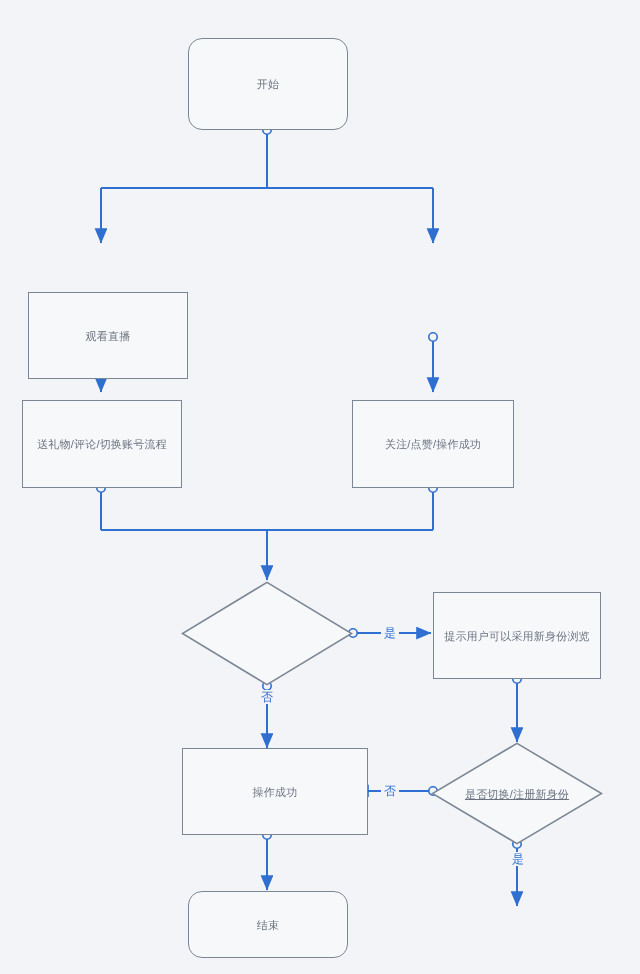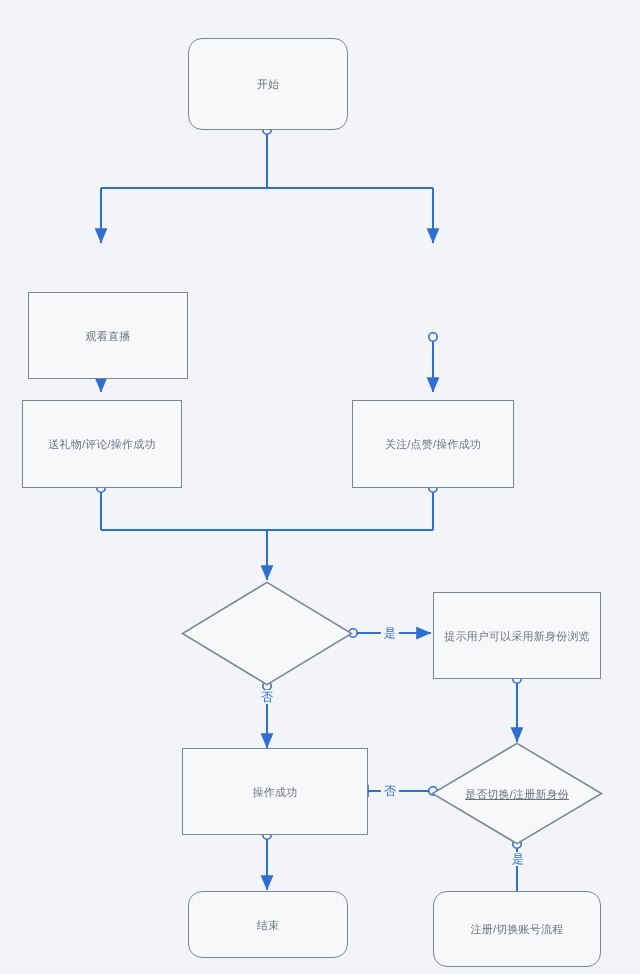--- a/index.html
+++ b/index.html
@@ -152,21 +152,21 @@
   <div class="node round" style="left:188px; top:38px; width:160px; height:92px;">
     <span class="label">开始</span>
   </div>
 
   <div class="node rect" style="left:28px; top:250px; width:160px; height:87px;margin-top:42px;">
     <span class="label">观看直播</span>
   </div>
 
 
   <div class="node rect" style="left:22px; top:400px; width:160px; height:88px;">
-    <span class="label">送礼物/评论/操作成功</span>
+    <span class="label">送礼物/评论/切换账号流程</span>
   </div>
 
   <div class="node rect" style="left:352px; top:400px; width:162px; height:88px;">
     <span class="label">关注/点赞/操作成功</span>
   </div>
 
   <div class="node diamond" style="left:181px; top:581px; width:172px; height:105px;">
     <svg class="diamond-shape" viewBox="0 0 172 105" preserveAspectRatio="none">
       <polygon points="86,1.4 170.6,52.5 86,103.6 1.4,52.5" fill="#f7f8fa" stroke="#7b8694" stroke-width="1.6"></polygon>
     </svg>
@@ -184,23 +184,20 @@
   </div>
 
   <div class="node rect" style="left:182px; top:748px; width:186px; height:87px;">
     <span class="label">操作成功</span>
   </div>
 
   <div class="node round" style="left:188px; top:891px; width:160px; height:67px;">
     <span class="label">结束</span>
   </div>
 
-  <div class="node round" style="left:433px; top:891px; width:168px; height:76px;">
-    <span class="label">注册/切换账号流程</span>
-  </div>
 
   <div class="edge-label" style="left:381px; top:626px;">是</div>
 
   <div class="edge-label" style="left:258px; top:690px;">否</div>
 
   <div class="edge-label" style="left:381px; top:784px;">否</div>
 
   <div class="edge-label" style="left:509px; top:852px;">是</div>
 
 </div>

